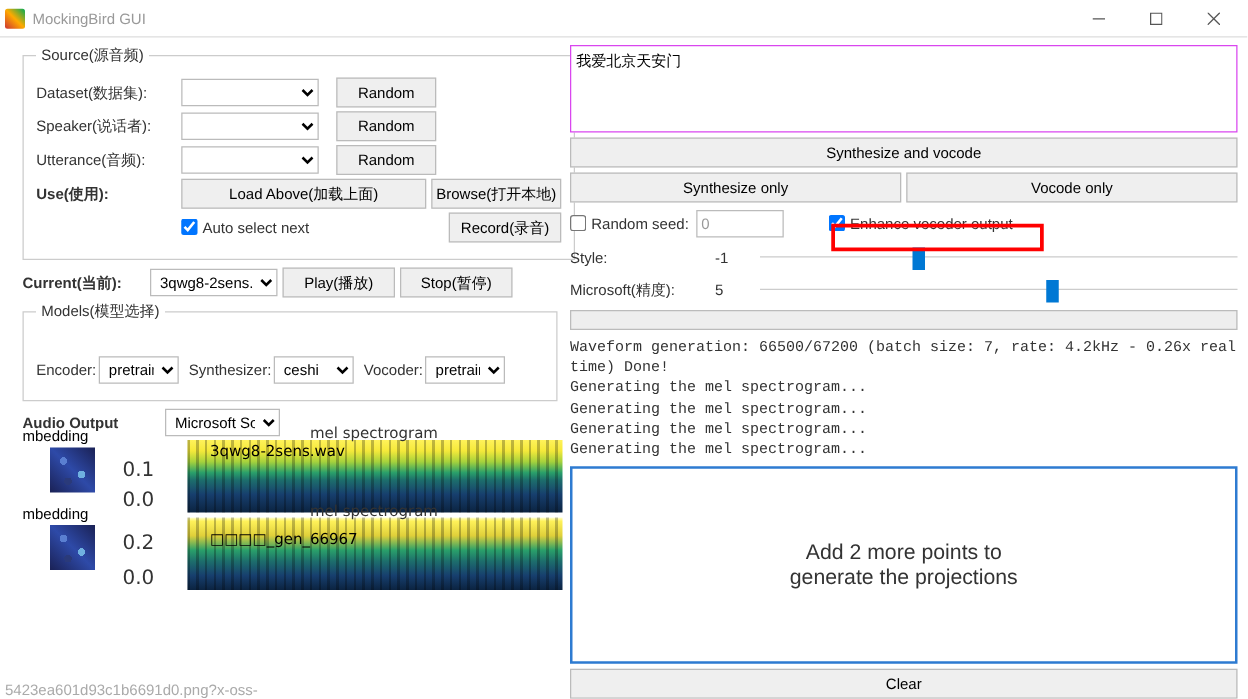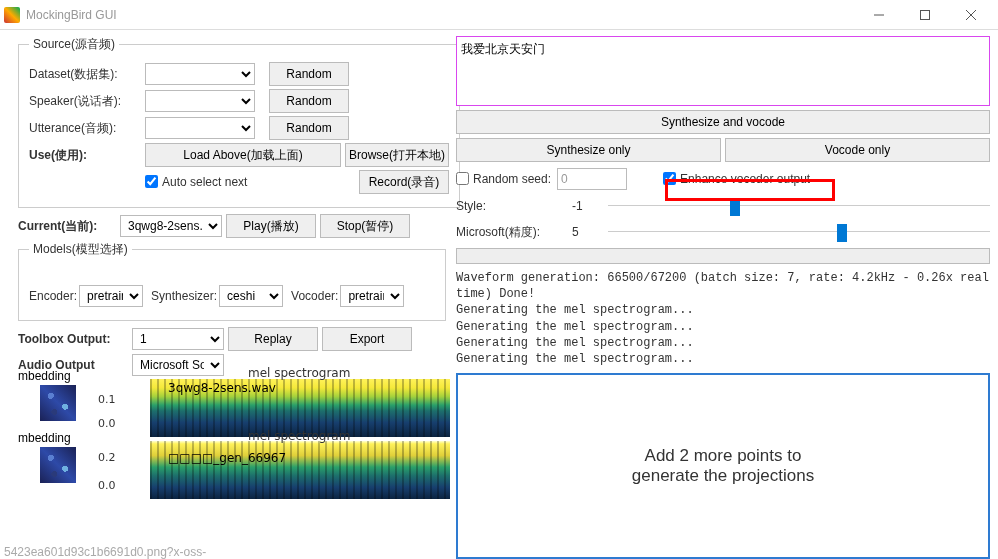--- a/index.html
+++ b/index.html
@@ -47,21 +47,21 @@
   linear-gradient(0deg, #0b2340 0%, #173f6e 20%, #1d6f6c 40%, #2aa06a 55%, #e0d03a 75%, #fff25a 95%, #ffffd0 100%);
 }
 .embed { position:absolute; width:36px; height:36px; background:
   radial-gradient(circle at 30% 30%, #5a7fd1 3px, transparent 3px),
   radial-gradient(circle at 70% 60%, #6fb0e0 3px, transparent 3px),
   radial-gradient(circle at 40% 75%, #2a3a7a 3px, transparent 3px),
   linear-gradient(45deg,#1a2155,#2e4aa8,#1a2155);
 }
 .embed1 { left:22px; top:6px; }
 .embed2 { left:22px; top:68px; }
-.axis-lbl { position:absolute; font-size:11px; font-family:"DejaVu Sans",sans-serif;text-align:right; }
+.axis-lbl { position:absolute; font-size:16px; font-family:"DejaVu Sans",sans-serif;text-align:right; }
 .speclabel { position:absolute; font-size:12px; color:#000; font-family:"DejaVu Sans",sans-serif; }
 .mbed-lbl { position:absolute; left:0; font-size:12px; color:#000; }
 .footer-text { position:absolute; bottom:0; left:4px; color:#aaa; font-size:12px; }
 </style>
 </head>
 <body>
 
 <div class="titlebar">
   <div class="app-icon"></div>
   <div class="title">MockingBird GUI</div>
@@ -136,26 +136,20 @@
       <div class="row" style="gap:2px">
         <span>Encoder:</span>
         <select style="width:64px"><option>pretrain</option></select>
         <span style="margin-left:6px">Synthesizer:</span>
         <select style="width:64px"><option>ceshi</option></select>
         <span style="margin-left:6px">Vocoder:</span>
         <select style="width:64px"><option>pretrain</option></select>
       </div>
     </fieldset>
 
-    <div class="row">
-      <b style="width:110px">Toolbox Output:</b>
-      <select class="dd" style="width:92px"><option>1</option></select>
-      <button class="btn btn90">Replay</button>
-      <button class="btn btn90">Export</button>
-    </div>
     <div class="row">
       <b style="width:110px">Audio Output</b>
       <select class="dd" style="width:92px"><option>Microsoft Sou</option></select>
     </div>
 
     <div class="spec-area">
       <div class="mbed-lbl" style="top:-10px">mbedding</div>
       <div class="embed embed1"></div>
       <div class="axis-lbl" style="left:80px;top:14px">0.1</div>
       <div class="axis-lbl" style="left:80px;top:38px">0.0</div>
@@ -211,18 +205,19 @@
     <div class="progress-bar"></div>
     <div class="log">Waveform generation: 66500/67200 (batch size: 7, rate: 4.2kHz - 0.26x real time) Done!
 Generating the mel spectrogram...
 Generating the mel spectrogram...
 Generating the mel spectrogram...
 Generating the mel spectrogram...</div>
     <div class="bigbox">
       <span style="white-space:pre-line">Add 2 more points to
 generate the projections</span>
     </div>
+    <button class="clear-btn">Clear</button>
   </div>
 </div>
 
 <div class="highlight-box" style="left:665px; top:179px; width:170px; height:22px"></div>
 
 <div class="footer-text">5423ea601d93c1b6691d0.png?x-oss-</div>
 
 </body></html>

